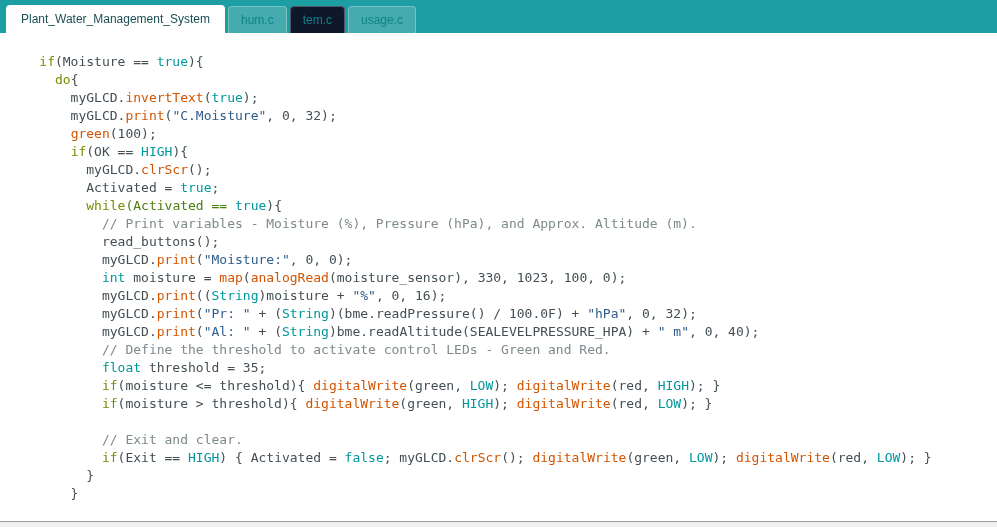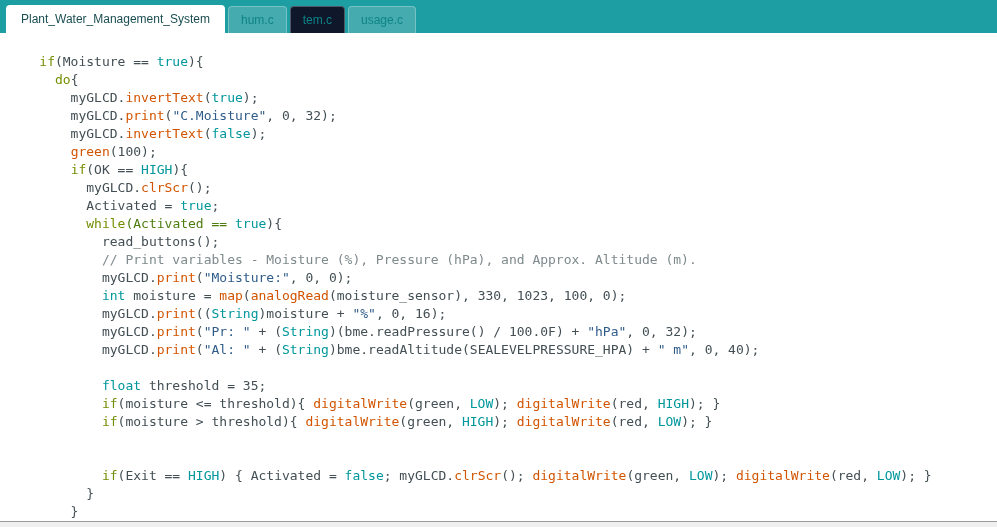--- a/index.html
+++ b/index.html
@@ -60,37 +60,36 @@
     <div class="tab inactive" style="background: rgb(69, 171, 174); color: rgb(13, 132, 136);">
       <span>usage.c</span>
     </div>
   </div>
 
 <div class="editor">
     <div class="code-line"><span style="color: rgb(67, 79, 84);">    </span><span style="color: rgb(114, 142, 0);">if</span><span style="color: rgb(67, 79, 84);">(Moisture == </span><span style="color: rgb(0, 151, 156);">true</span><span style="color: rgb(67, 79, 84);">){</span></div>
     <div class="code-line"><span style="color: rgb(67, 79, 84);">      </span><span style="color: rgb(114, 142, 0);">do</span><span style="color: rgb(67, 79, 84);">{</span></div>
     <div class="code-line"><span style="color: rgb(67, 79, 84);">        myGLCD.</span><span style="color: rgb(211, 84, 0);">invertText</span><span style="color: rgb(67, 79, 84);">(</span><span style="color: rgb(0, 151, 156);">true</span><span style="color: rgb(67, 79, 84);">);</span></div>
     <div class="code-line"><span style="color: rgb(67, 79, 84);">        myGLCD.</span><span style="color: rgb(211, 84, 0);">print</span><span style="color: rgb(67, 79, 84);">(</span><span style="color: rgb(47, 92, 138);">"C.Moisture"</span><span style="color: rgb(67, 79, 84);">, 0, 32);</span></div>
-    <div class="code-line"><span style="color: rgb(67, 79, 84);">        myGLCD.</span><span style="color: rgb(211, 84, 0);">invertText</span><span style="color: rgb(67, 79, 84);">(</span><span style="color: rgb(0, 151, 156);">false</span><span style="color: rgb(67, 79, 84);">);</span></div>
     <div class="code-line"><span style="color: rgb(67, 79, 84);">        </span><span style="color: rgb(211, 84, 0);">green</span><span style="color: rgb(67, 79, 84);">(100);</span></div>
     <div class="code-line"><span style="color: rgb(67, 79, 84);">        </span><span style="color: rgb(114, 142, 0);">if</span><span style="color: rgb(67, 79, 84);">(OK == </span><span style="color: rgb(0, 151, 156);">HIGH</span><span style="color: rgb(67, 79, 84);">){</span></div>
     <div class="code-line"><span style="color: rgb(67, 79, 84);">          myGLCD.</span><span style="color: rgb(211, 84, 0);">clrScr</span><span style="color: rgb(67, 79, 84);">();</span></div>
     <div class="code-line"><span style="color: rgb(67, 79, 84);">          Activated = </span><span style="color: rgb(0, 151, 156);">true</span><span style="color: rgb(67, 79, 84);">;</span></div>
     <div class="code-line"><span style="color: rgb(67, 79, 84);">          </span><span style="color: rgb(114, 142, 0);">while</span><span style="color: #4d7c0f;">(Activated == </span><span style="color: rgb(0, 151, 156);">true</span><span style="color: rgb(67, 79, 84);">){</span></div>
+    <div class="code-line"><span style="color: rgb(67, 79, 84);">            </span><span style="color: rgb(126, 138, 140);">// Print variables - Moisture (%), Pressure (hPa), and Approx. Altitude (m).</span></div>
     <div class="code-line"><span style="color: rgb(67, 79, 84);">            read_buttons();</span></div>
-    <div class="code-line"><span style="color: rgb(67, 79, 84);">            </span><span style="color: rgb(126, 138, 140);">// Print variables - Moisture (%), Pressure (hPa), and Approx. Altitude (m).</span></div>
     <div class="code-line"><span style="color: rgb(67, 79, 84);">            myGLCD.</span><span style="color: rgb(211, 84, 0);">print</span><span style="color: rgb(67, 79, 84);">(</span><span style="color: rgb(47, 92, 138);">"Moisture:"</span><span style="color: rgb(67, 79, 84);">, 0, 0);</span></div>
     <div class="code-line"><span style="color: rgb(67, 79, 84);">            </span><span style="color: rgb(0, 151, 156);">int</span><span style="color: rgb(67, 79, 84);"> moisture = </span><span style="color: rgb(211, 84, 0);">map</span><span style="color: rgb(67, 79, 84);">(</span><span style="color: rgb(211, 84, 0);">analogRead</span><span style="color: rgb(67, 79, 84);">(moisture_sensor), 330, 1023, 100, 0);</span></div>
     <div class="code-line"><span style="color: rgb(67, 79, 84);">            myGLCD.</span><span style="color: rgb(211, 84, 0);">print</span><span style="color: rgb(67, 79, 84);">((</span><span style="color: rgb(0, 151, 156);">String</span><span style="color: rgb(67, 79, 84);">)moisture + </span><span style="color: rgb(47, 92, 138);">"%"</span><span style="color: rgb(67, 79, 84);">, 0, 16);</span></div>
     <div class="code-line"><span style="color: rgb(67, 79, 84);">            myGLCD.</span><span style="color: rgb(211, 84, 0);">print</span><span style="color: rgb(67, 79, 84);">(</span><span style="color: rgb(47, 92, 138);">"Pr: "</span><span style="color: rgb(67, 79, 84);"> + (</span><span style="color: rgb(0, 151, 156);">String</span><span style="color: rgb(67, 79, 84);">)(bme.readPressure() / 100.0F) + </span><span style="color: rgb(47, 92, 138);">"hPa"</span><span style="color: rgb(67, 79, 84);">, 0, 32);</span></div>
     <div class="code-line"><span style="color: rgb(67, 79, 84);">            myGLCD.</span><span style="color: rgb(211, 84, 0);">print</span><span style="color: rgb(67, 79, 84);">(</span><span style="color: rgb(47, 92, 138);">"Al: "</span><span style="color: rgb(67, 79, 84);"> + (</span><span style="color: rgb(0, 151, 156);">String</span><span style="color: rgb(67, 79, 84);">)bme.readAltitude(SEALEVELPRESSURE_HPA) + </span><span style="color: rgb(47, 92, 138);">" m"</span><span style="color: rgb(67, 79, 84);">, 0, 40);</span></div>
-    <div class="code-line"><span style="color: rgb(67, 79, 84);">            </span></div>
+    <div class="code-line"><span style="color: rgb(67, 79, 84);">            </span><span style="color: rgb(126, 138, 140);">// Define the threshold to activate control LEDs - Green and Red.</span></div>
     <div class="code-line"><span style="color: rgb(67, 79, 84);">            </span><span style="color: rgb(0, 151, 156);">float</span><span style="color: rgb(67, 79, 84);"> threshold = 35;</span></div>
     <div class="code-line"><span style="color: rgb(67, 79, 84);">            </span><span style="color: rgb(114, 142, 0);">if</span><span style="color: rgb(67, 79, 84);">(moisture &lt;= threshold){ </span><span style="color: rgb(211, 84, 0);">digitalWrite</span><span style="color: rgb(67, 79, 84);">(green, </span><span style="color: rgb(0, 151, 156);">LOW</span><span style="color: rgb(67, 79, 84);">); </span><span style="color: rgb(211, 84, 0);">digitalWrite</span><span style="color: rgb(67, 79, 84);">(red, </span><span style="color: rgb(0, 151, 156);">HIGH</span><span style="color: rgb(67, 79, 84);">); }</span></div>
     <div class="code-line"><span style="color: rgb(67, 79, 84);">            </span><span style="color: rgb(114, 142, 0);">if</span><span style="color: rgb(67, 79, 84);">(moisture &gt; threshold){ </span><span style="color: rgb(211, 84, 0);">digitalWrite</span><span style="color: rgb(67, 79, 84);">(green, </span><span style="color: rgb(0, 151, 156);">HIGH</span><span style="color: rgb(67, 79, 84);">); </span><span style="color: rgb(211, 84, 0);">digitalWrite</span><span style="color: rgb(67, 79, 84);">(red, </span><span style="color: rgb(0, 151, 156);">LOW</span><span style="color: rgb(67, 79, 84);">); }</span></div>
     <div class="code-line">&nbsp;</div>
-    <div class="code-line"><span style="color: rgb(67, 79, 84);">            </span></div>
+    <div class="code-line"><span style="color: rgb(67, 79, 84);">            </span><span style="color: rgb(126, 138, 140);">// Exit and clear.</span></div>
     <div class="code-line"><span style="color: rgb(67, 79, 84);">            </span><span style="color: rgb(114, 142, 0);">if</span><span style="color: rgb(67, 79, 84);">(Exit == </span><span style="color: rgb(0, 151, 156);">HIGH</span><span style="color: rgb(67, 79, 84);">) { Activated = </span><span style="color: rgb(0, 151, 156);">false</span><span style="color: rgb(67, 79, 84);">; myGLCD.</span><span style="color: rgb(211, 84, 0);">clrScr</span><span style="color: rgb(67, 79, 84);">(); </span><span style="color: rgb(211, 84, 0);">digitalWrite</span><span style="color: rgb(67, 79, 84);">(green, </span><span style="color: rgb(0, 151, 156);">LOW</span><span style="color: rgb(67, 79, 84);">); </span><span style="color: rgb(211, 84, 0);">digitalWrite</span><span style="color: rgb(67, 79, 84);">(red, </span><span style="color: rgb(0, 151, 156);">LOW</span><span style="color: rgb(67, 79, 84);">); }</span></div>
     <div class="code-line"><span style="color: rgb(67, 79, 84);">          }</span></div>
     <div class="code-line"><span style="color: rgb(67, 79, 84);">        }</span></div>
   </div>
 
 <div class="bottombar"></div>
 
 </body></html>

